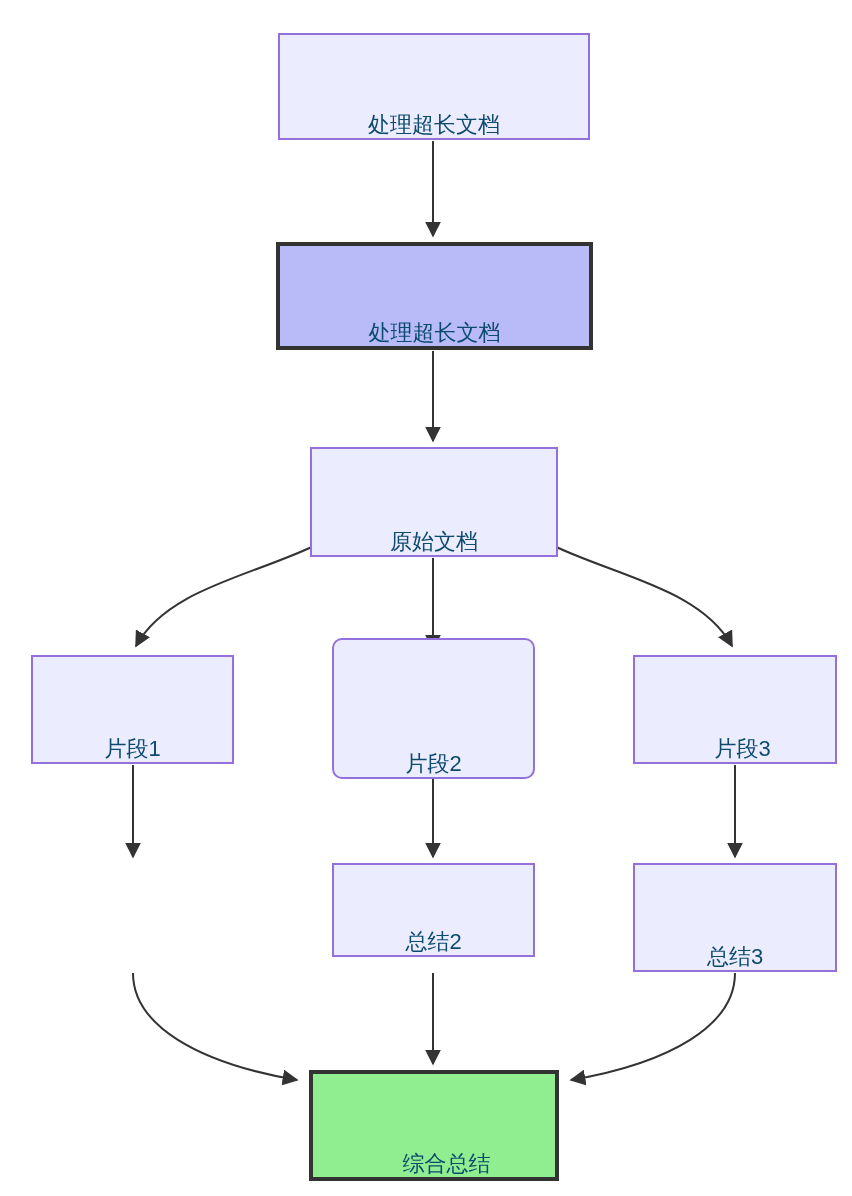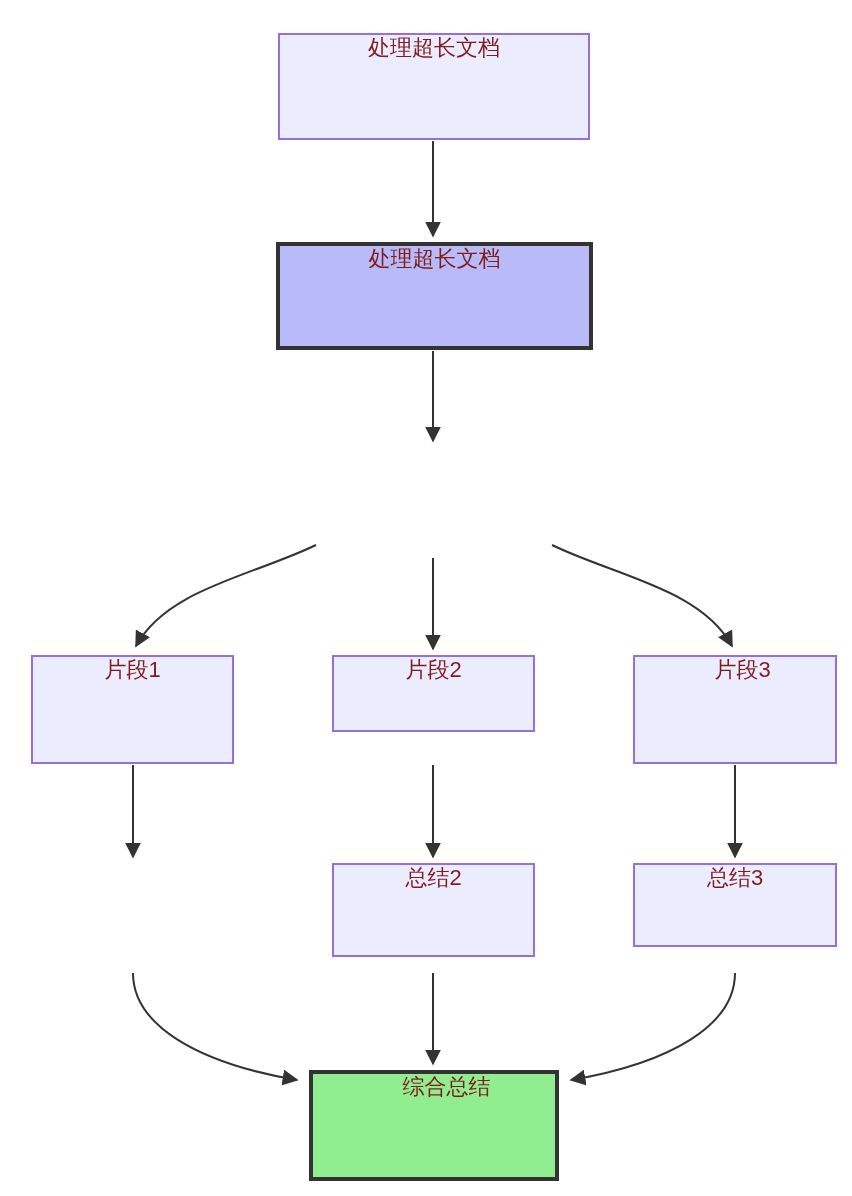--- a/index.html
+++ b/index.html
@@ -19,47 +19,47 @@
     position: absolute;
     left: 0;
     top: 0;
     width: 852px;
     height: 1196px;
   }
   .node {
     position: absolute;
     box-sizing: border-box;
     display: flex;
-    align-items: flex-start;
+    align-items: flex-end;
     justify-content: center;
     font-size: 22px;
-    color: #7f1d1d;
+    color: #0c4a6e;
     background: #ECECFF;
     border: 2px solid #9370DB;
     white-space: nowrap;
     line-height: 1.2;
   }
   .node--highlight {
     background: #b8bbf8;
     border: 4px solid #333333;
   }
   .node--success {
     background: #90EE90;
     border: 4px solid #333333;
   }
   
   #n-process   { left: 278px; top: 33px;   width: 312px; height: 107px; }
   #n-strategy  { left: 276px; top: 242px;  width: 317px; height: 108px; }
   #n-original  { left: 310px; top: 447px;  width: 248px; height: 110px; }
   #n-frag1     { left: 31px;  top: 655px;  width: 203px; height: 109px; }
-  #n-frag2     { left: 332px; top: 655px;  width: 203px; height: 77px; }
+  #n-frag2     { left: 332px; top: 638px;  width: 203px; height: 141px; border-radius: 10px; }
   #n-frag3     { left: 633px; top: 655px;  width: 204px; height: 109px; padding-left: 15px; }
   #n-sum1      { left: 32px;  top: 863px;  width: 203px; height: 109px; }
   #n-sum2      { left: 332px; top: 863px;  width: 203px; height: 94px; }
-  #n-sum3      { left: 633px; top: 863px;  width: 204px; height: 84px; }
+  #n-sum3      { left: 633px; top: 863px;  width: 204px; height: 109px; }
   #n-final     { left: 309px; top: 1070px; width: 250px; height: 111px; padding-left: 25px; }
 </style>
 </head>
 <body>
 
 <div class="canvas">
 
   <svg class="edges" viewBox="0 0 852 1196" xmlns="http://www.w3.org/2000/svg" aria-hidden="true">
     <defs>
       <marker id="arrowhead" viewBox="0 0 10 10" refX="9" refY="5" markerWidth="8" markerHeight="8" orient="auto">
@@ -82,20 +82,23 @@
   </svg>
 
   <div class="node" id="n-process">
     <span>处理超长文档</span>
   </div>
 
   <div class="node node--highlight" id="n-strategy">
     <span>处理超长文档</span>
   </div>
 
+  <div class="node" id="n-original">
+    <span>原始文档</span>
+  </div>
 
   <div class="node" id="n-frag1">
     <span>片段1</span>
   </div>
 
   <div class="node" id="n-frag2">
     <span>片段2</span>
   </div>
 
   <div class="node" id="n-frag3">

